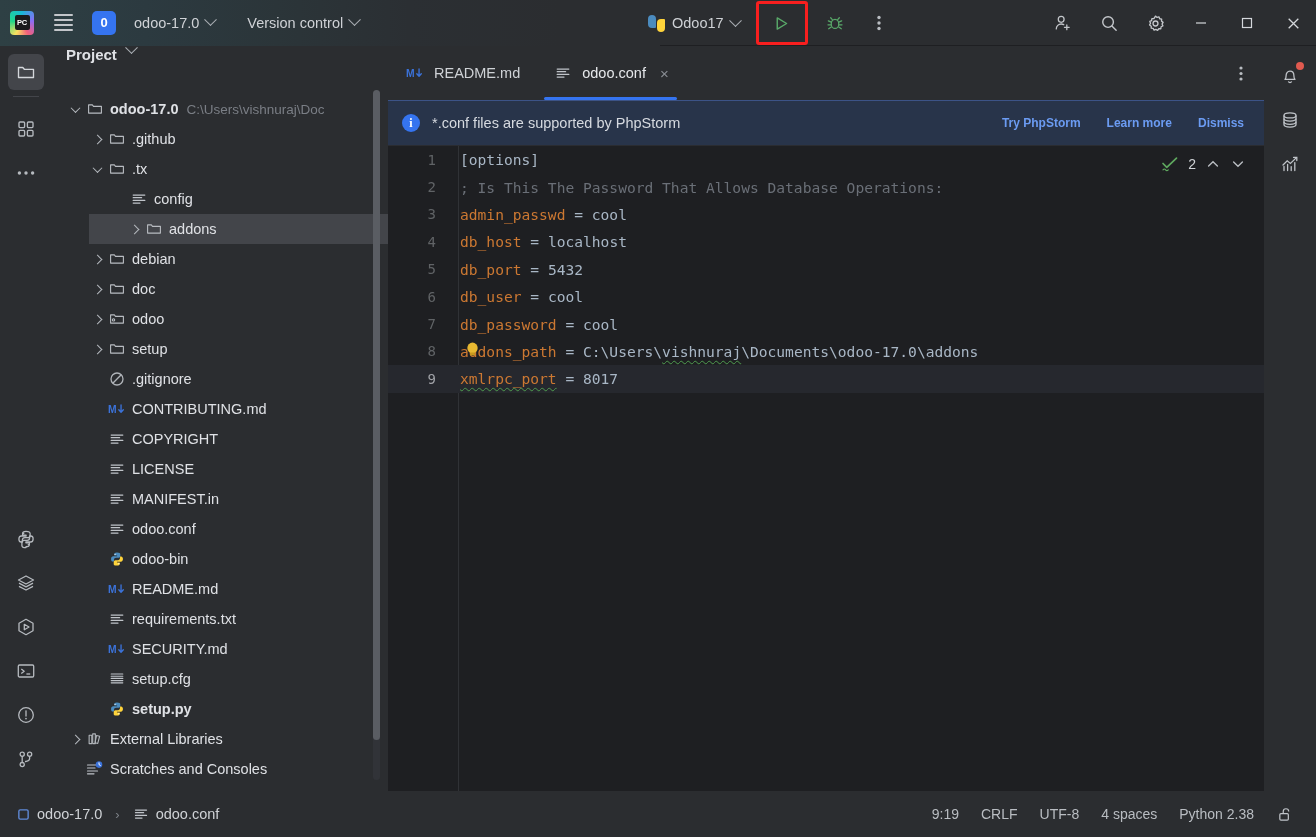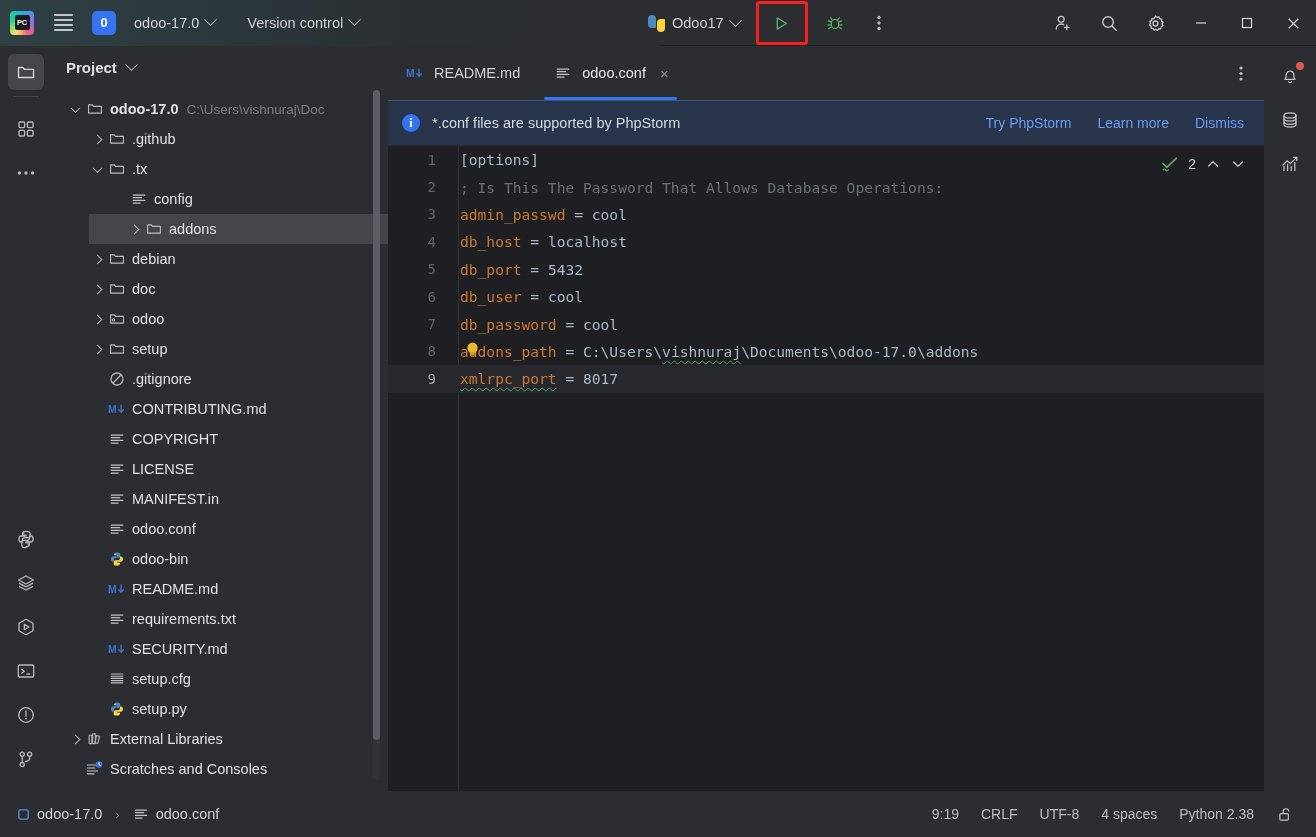--- a/index.html
+++ b/index.html
@@ -53,21 +53,21 @@
 
   
   .rail-left{ position:absolute; left:0; top:46px; width:52px; height:745px; background:#2b2d30; display:flex; flex-direction:column; align-items:center;}
   .rail-left .sep{ width:26px; height:1px; background:#43454a; margin:6px 0 6px;}
   .rail-btn{ width:36px; height:36px; margin-top:8px; border-radius:6px; display:flex; align-items:center; justify-content:center; cursor:pointer; color:#b6babf;}
   .rail-btn.active{ background:#43454a;}
   .rail-spacer{ flex:1; }
 
   
   .project{ position:absolute; left:52px; top:46px; width:336px; height:745px; background:#2b2d30; overflow:hidden;}
-  .project-head{ height:42px; display:flex; align-items:center; padding-left:14px; gap:8px;}
+  .project-head{ height:42px; display:flex; padding-left:14px; gap:8px;}
   .project-head .t{ font-size:15px; color:#dfe1e5; font-weight:600;}
   .tree{ position:relative; padding-top:6px; }
   .row{ height:30px; display:flex; align-items:center; white-space:nowrap; cursor:pointer; padding-right:10px;}
   .row.selected{ background:#43454a; }
   .arrow{ width:18px; height:30px; display:flex; align-items:center; justify-content:center; flex:0 0 18px;}
   .arrow i{ display:inline-block; width:7px; height:7px; border-right:1.6px solid #b4b8bd; border-bottom:1.6px solid #b4b8bd; font-style:normal;}
   .arrow.right i{ transform:rotate(-45deg);}
   .arrow.down i{ transform:rotate(45deg) translate(-1px,-1px);}
   .ico{ width:22px; height:30px; display:flex; align-items:center; justify-content:center; flex:0 0 22px; margin-right:4px;}
   .lbl{ font-size:14.5px; color:#dfe1e5;}
@@ -89,21 +89,21 @@
   .tab.active::after{ content:""; position:absolute; left:8px; right:8px; bottom:0; height:3px; background:#3574f0; border-radius:2px;}
   .tab .x{ color:#8a8e94; font-size:15px; margin-left:6px; line-height:1;}
   .tabs-more{ position:absolute; right:10px; top:14px; width:26px; height:26px; display:flex; align-items:center; justify-content:center; cursor:pointer; border-radius:4px;}
 
   .banner{ height:46px; background:#28344a; border-top:1px solid #3c5387; border-bottom:1px solid #2a2c31;
       display:flex; align-items:center; padding:0 14px; gap:12px;}
   .banner .info{ width:18px; height:18px; border-radius:50%; background:#3574f0; color:#fff; font-size:12px;
       display:flex; align-items:center; justify-content:center; font-weight:bold; font-family:"Liberation Serif",serif;}
   .banner .msg{ font-size:14.5px; color:#d6dae0;}
   .banner .acts{ margin-left:auto; display:flex; gap:26px; padding-right:6px;}
-  .banner .acts a{ color:#6b9bf2; font-size:14px; text-decoration:none; cursor:pointer;}
+  .banner .acts a{ color:#6b9bf2; font-size:12px; text-decoration:none; cursor:pointer;font-weight:bold;}
 
   .codearea{ position:relative; height:645px; background:#1e1f22; font-family:"DejaVu Sans Mono", monospace; font-size:14.6px;}
   .codeline{ height:27.4px; display:flex; align-items:center; position:relative;}
   .codeline.cur{ background:#26282e; }
   .gutter{ width:62px; text-align:right; padding-right:14px; color:#606366; flex:0 0 62px; font-size:14px;}
   .codeline.cur .gutter{ color:#a1a3a8;}
   .gsep{ position:absolute; left:70px; top:0; bottom:0; width:1px; background:#303236;}
   .code{ padding-left:10px; white-space:pre; }
   .k-key{ color:#cc7832;}
   .k-head{ color:#a9b7c6;}
@@ -499,21 +499,21 @@
         </div>
         <div class="row" style="padding-left: 36px;">
           <span class="arrow"></span>
           <span class="ico">
             <svg width="16" height="16" viewBox="0 0 16 16" stroke="#c0c4c9" stroke-width="1.15" stroke-linecap="round">
               <path d="M2.2 3 H13.8 M2.2 5.2 H13.8 M2.2 7.4 H13.8 M2.2 9.6 H13.8 M2.2 11.8 H13.8"></path>
             </svg>
           </span>
           <span class="lbl">setup.cfg</span>
         </div>
-        <div class="row" style="padding-left: 36px;">
+        <div class="row" style="padding-left: 36px; font-weight: bold;">
           <span class="arrow"></span>
           <span class="ico">
             <svg width="16" height="16" viewBox="0 0 18 18">
               <path d="M9 1.6c-2.4 0-3.1.9-3.1 2.1v1.5h3.2v.8H4.7c-1.3 0-2.4 1-2.4 2.9s.8 2.9 2.1 2.9h1.2V10c0-1.4 1-2.3 2.3-2.3h2.8c1.1 0 2-.9 2-2.1V3.7c0-1.2-.9-2.1-3.7-2.1z" fill="#4b8bbe"></path>
               <circle cx="6.8" cy="3.7" r=".7" fill="#fff"></circle>
               <path d="M9 16.4c2.4 0 3.1-.9 3.1-2.1v-1.5H8.9v-.8h4.4c1.3 0 2.4-1 2.4-2.9s-.8-2.9-2.1-2.9h-1.2V8c0 1.4-1 2.3-2.3 2.3H7.3c-1.1 0-2 .9-2 2.1v2.1c0 1.2.9 2.1 3.7 1.9z" fill="#ffd43b"></path>
               <circle cx="11.2" cy="14.3" r=".7" fill="#fff"></circle>
             </svg>
           </span>
           <span class="lbl">setup.py</span>

